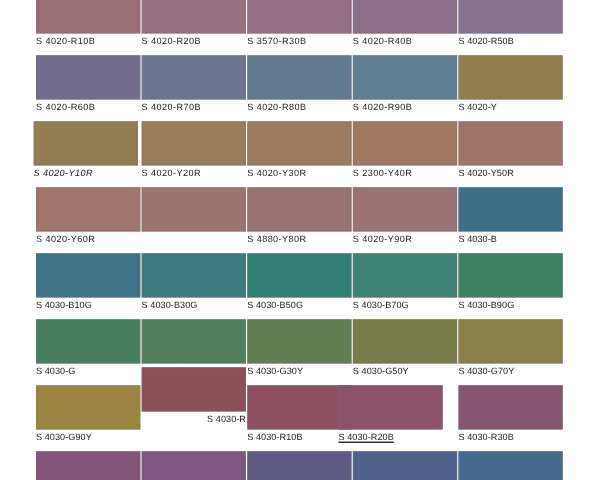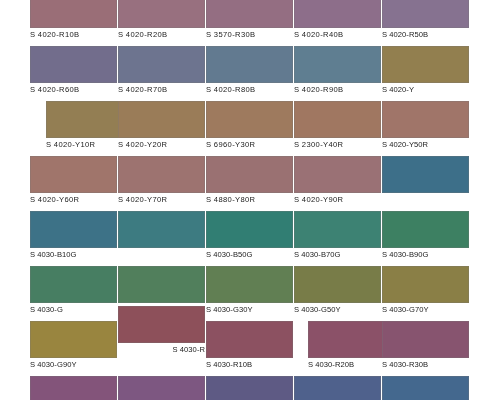--- a/index.html
+++ b/index.html
@@ -79,65 +79,66 @@
       <div class="swatch-label wide">S  4020-R80B</div>
     </div>
     <div class="swatch-cell" style="left: 294px; top: 46px;">
       <div class="swatch-chip" style="background-color: rgb(95, 126, 145);"></div>
       <div class="swatch-label wide">S  4020-R90B</div>
     </div>
     <div class="swatch-cell" style="left: 382px; top: 46px;">
       <div class="swatch-chip" style="background-color: rgb(146, 127, 79);"></div>
       <div class="swatch-label">S 4020-Y</div>
     </div>
-    <div class="swatch-cell" style="left: 46px; top: 101px;">
+    <div class="swatch-cell" style="left: 28px; top: 101px; font-style: italic;">
       <div class="swatch-chip" style="background-color: rgb(147, 126, 83);"></div>
       <div class="swatch-label wide">S  4020-Y10R</div>
     </div>
     <div class="swatch-cell" style="left: 118px; top: 101px;">
       <div class="swatch-chip" style="background-color: rgb(154, 124, 88);"></div>
       <div class="swatch-label wide">S  4020-Y20R</div>
     </div>
     <div class="swatch-cell" style="left: 206px; top: 101px;">
       <div class="swatch-chip" style="background-color: rgb(158, 122, 94);"></div>
-      <div class="swatch-label wide">S  6960-Y30R</div>
+      <div class="swatch-label wide">S  4020-Y30R</div>
     </div>
     <div class="swatch-cell" style="left: 294px; top: 101px;">
       <div class="swatch-chip" style="background-color: rgb(160, 119, 97);"></div>
       <div class="swatch-label wide">S  2300-Y40R</div>
     </div>
     <div class="swatch-cell" style="left: 382px; top: 101px;">
       <div class="swatch-chip" style="background-color: rgb(160, 117, 105);"></div>
       <div class="swatch-label">S 4020-Y50R</div>
     </div>
     <div class="swatch-cell" style="left: 30px; top: 156px;">
       <div class="swatch-chip" style="background-color: rgb(160, 117, 107);"></div>
       <div class="swatch-label wide">S  4020-Y60R</div>
     </div>
     <div class="swatch-cell" style="left: 118px; top: 156px;">
       <div class="swatch-chip" style="background-color: rgb(157, 115, 112);"></div>
-      <div class="swatch-label wide">S  4020-Y70R</div>
     </div>
     <div class="swatch-cell" style="left: 206px; top: 156px;">
       <div class="swatch-chip" style="background-color: rgb(154, 113, 114);"></div>
       <div class="swatch-label wide">S  4880-Y80R</div>
     </div>
     <div class="swatch-cell" style="left: 294px; top: 156px;">
       <div class="swatch-chip" style="background-color: rgb(154, 113, 117);"></div>
       <div class="swatch-label wide">S  4020-Y90R</div>
     </div>
     <div class="swatch-cell" style="left: 382px; top: 156px;">
       <div class="swatch-chip" style="background-color: rgb(61, 111, 137);"></div>
+      <div class="swatch-label">S 4030-B</div>
     </div>
     <div class="swatch-cell" style="left: 30px; top: 211px;">
       <div class="swatch-chip" style="background-color: rgb(61, 114, 135);"></div>
       <div class="swatch-label">S 4030-B10G</div>
     </div>
     <div class="swatch-cell" style="left: 118px; top: 211px;">
       <div class="swatch-chip" style="background-color: rgb(61, 123, 129);"></div>
+      <div class="swatch-label">S 4030-B30G</div>
     </div>
     <div class="swatch-cell" style="left: 206px; top: 211px;">
       <div class="swatch-chip" style="background-color: rgb(49, 126, 115);"></div>
       <div class="swatch-label">S 4030-B50G</div>
     </div>
     <div class="swatch-cell" style="left: 294px; top: 211px;">
       <div class="swatch-chip" style="background-color: rgb(61, 130, 115);"></div>
       <div class="swatch-label">S 4030-B70G</div>
     </div>
     <div class="swatch-cell" style="left: 382px; top: 211px;">
@@ -169,21 +170,21 @@
       <div class="swatch-label">S 4030-G90Y</div>
     </div>
     <div class="swatch-cell" style="left: 118px; top: 306px; text-align: right;">
       <div class="swatch-chip" style="background-color: rgb(141, 80, 90);"></div>
       <div class="swatch-label">S 4030-R</div>
     </div>
     <div class="swatch-cell" style="left: 206px; top: 321px;">
       <div class="swatch-chip" style="background-color: rgb(140, 81, 97);"></div>
       <div class="swatch-label">S 4030-R10B</div>
     </div>
-    <div class="swatch-cell" style="left: 308px; top: 321px;">
+    <div class="swatch-cell" style="left: 282px; top: 321px; text-decoration: underline;">
       <div class="swatch-chip" style="background-color: rgb(139, 81, 104);"></div>
       <div class="swatch-label">S 4030-R20B</div>
     </div>
     <div class="swatch-cell" style="left: 382px; top: 321px;">
       <div class="swatch-chip" style="background-color: rgb(135, 84, 111);"></div>
       <div class="swatch-label">S 4030-R30B</div>
     </div>
     <div class="swatch-cell" style="left: 30px; top: 376px;">
       <div class="swatch-chip" style="background-color: rgb(131, 84, 122);"></div>
     </div>

